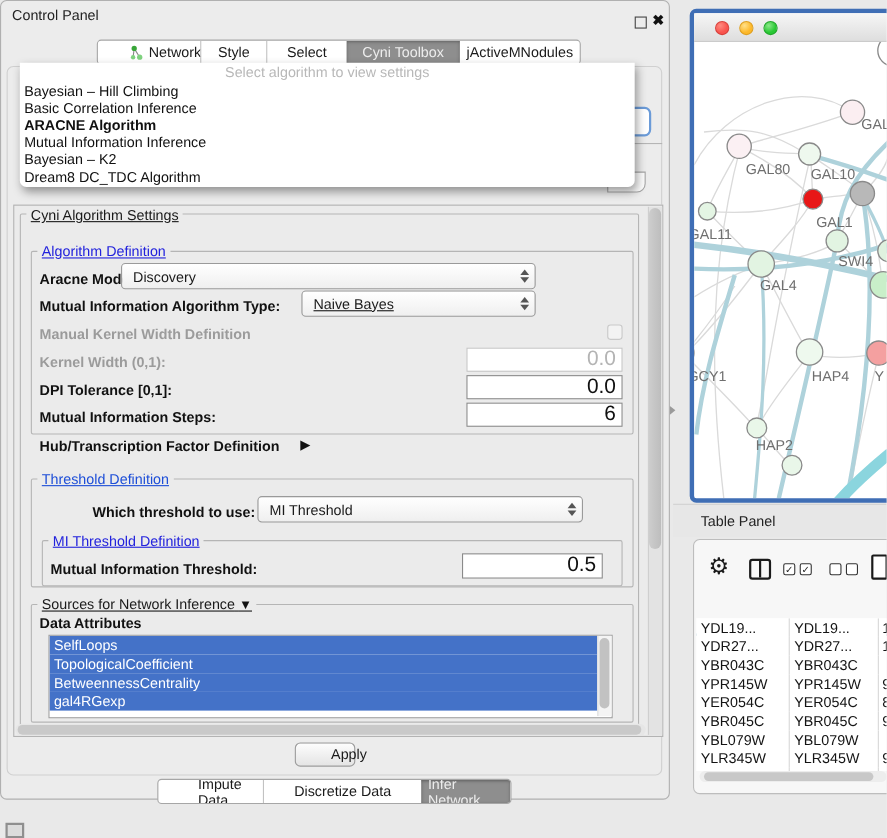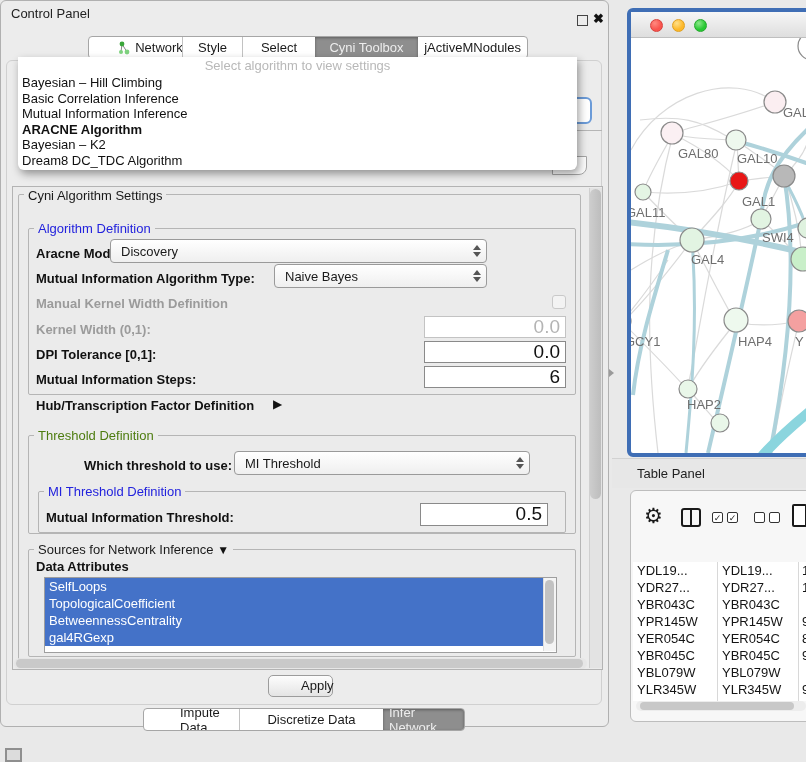--- a/index.html
+++ b/index.html
@@ -36,22 +36,22 @@
   .dd-header { height:18px; text-align:center; color:#b8b8b8; font-size:13px; line-height:17px; }
   .dd-item { height:15.6px; line-height:15.6px; padding-left:4px; font-size:13px; color:#111; white-space:nowrap; }
   .dd-item.bold { font-weight:bold; }
 
   
   .scrollpane { left:12px; top:186px; width:591px; height:484px; border:1px solid #b3b3b3; background:#ebebeb; }
   .vsb-track { left:589px; top:188px; width:13px; height:480px; background:#e3e3e3; border-left:1px solid #cfcfcf; }
   .vsb-thumb { left:590px; top:189px; width:11px; height:310px; background:linear-gradient(90deg,#cdcdcd,#bdbdbd); border-radius:6px; }
 
   .group { border:1px solid #b5b5b5; border-radius:2px; }
-  .legend { position:absolute; background:#ebebeb; padding:0 4px; font-size:13px; white-space:nowrap; }
-  .legend.blue { color:#2222dd; } .legend.green { color:#4d7c0f; }
+  .legend { position:absolute; background:#ebebeb; padding:0 4px; font-size:13px; white-space:nowrap;text-decoration:underline; }
+  .legend.blue { color:#2222dd; } .legend.green { color:#1d4ed8; }
 
   .lbl { position:absolute; font-weight:bold; font-size:13px; color:#111; white-space:nowrap; }
   .lbl.dis { color:#9b9b9b; }
 
   .combo { position:absolute; display:flex; align-items:center; border:1px solid #9a9a9a; border-radius:4px; background:linear-gradient(#ffffff,#efefef); font-size:13px; padding-left:10px; }
   .combo .cval { flex:1; }
   .combo .stepper { width:18px; display:flex; flex-direction:column; align-items:center; gap:2px; }
   .tri-up { width:0; height:0; border-left:4px solid transparent; border-right:4px solid transparent; border-bottom:5px solid #555; }
   .tri-dn { width:0; height:0; border-left:4px solid transparent; border-right:4px solid transparent; border-top:5px solid #555; }
 
@@ -63,21 +63,21 @@
   .hub-arrow, .src-arrow { font-size:12px; color:#111; }
 
   .attr-list { left:44px; top:577px; width:513px; height:76px; background:#fff; border:1px solid #9e9e9e; overflow:hidden; }
   .attr-item { height:17px; line-height:17px; width:498px; background:#4472c8; color:#fff; font-size:13px; padding-left:4px; white-space:nowrap; }
   .list-vsb { left:543px; top:578px; width:13px; height:73px; background:#f4f4f4; border-left:1px solid #ddd; }
   .list-thumb { left:545px; top:580px; width:9px; height:64px; background:#c2c2c2; border-radius:5px; }
 
   .hsb-track { left:14px; top:658px; width:573px; height:11px; background:#e6e6e6; border-radius:6px; }
   .hsb-thumb { left:16px; top:659px; width:567px; height:9px; background:#c9c9c9; border-radius:5px; }
 
-  .apply-btn { left:268px; top:675px; width:65px; height:22px; border:1px solid #9c9c9c; border-radius:5px; background:linear-gradient(#fdfdfd,#e4e4e4); font-size:13px; text-align:center; line-height:20px;padding-left:32px; }
+  .apply-btn { left:268px; top:675px; width:55px; height:22px; border:1px solid #9c9c9c; border-radius:5px; background:linear-gradient(#fdfdfd,#e4e4e4); font-size:13px; text-align:center; line-height:20px;padding-left:32px; }
 
   
   .net-window { left:627px; top:8px; width:186px; height:449px; border:4px solid #3f6eb5; border-radius:6px; background:#fff; }
   .net-titlebar { left:631px; top:12px; width:178px; height:26px; background:linear-gradient(#f6f6f6,#dedede); border-bottom:1px solid #bfbfbf; }
   .tl { position:absolute; width:13px; height:13px; border-radius:50%; top:7px; }
   .tl-red { left:19px; background:radial-gradient(circle at 35% 30%, #ff8a80, #f9544e 60%); border:1px solid #d8413c; }
   .tl-yellow { left:41px; background:radial-gradient(circle at 35% 30%, #ffe08a, #fdb829 60%); border:1px solid #dfa021; }
   .tl-green { left:63px; background:radial-gradient(circle at 35% 30%, #8ce88a, #28c833 60%); border:1px solid #23a82c; }
   .net-canvas { left:631px; top:38px; width:178px; height:415px; overflow:hidden; }
   .nlabel { font-family:"Liberation Sans",sans-serif; font-size:13px; fill:#6f6f6f; }
@@ -155,23 +155,23 @@
 <div class="abs frag-combo-corner"></div>
 
 <div class="abs dropdown">
   <div class="dd-header">Select algorithm to view settings</div>
   <div>
 
       <div class="dd-item">Bayesian – Hill Climbing</div>
 
       <div class="dd-item">Basic Correlation Inference</div>
 
+      <div class="dd-item bold">ARACNE Algorithm</div>
+
       <div class="dd-item">Mutual Information Inference</div>
-
-      <div class="dd-item bold">ARACNE Algorithm</div>
 
       <div class="dd-item">Bayesian – K2</div>
 
       <div class="dd-item">Dream8 DC_TDC Algorithm</div>
     </div>
 </div>
 
 <div class="abs scrollpane"></div>
 <div class="abs vsb-track"></div>
 <div class="abs vsb-thumb"></div>
@@ -185,21 +185,21 @@
 <span class="lbl" style="left:36px;top:246px;">Aracne Mode:</span>
 <div class="combo" style="left:110px;top:239px;width:377px;height:24px;">
   <span class="cval">Discovery</span>
   <span class="stepper">
       <span class="tri-up"></span>
       <span class="tri-dn"></span>
     </span>
 </div>
 
 <span class="lbl" style="left:36px;top:271px;">Mutual Information Algorithm Type:</span>
-<div class="combo" style="left:274px;top:264px;width:213px;height:24px;">
+<div class="combo" style="left:274px;top:264px;width:213px;height:24px;text-decoration:underline;">
   <span class="cval">Naive Bayes</span>
   <span class="stepper">
       <span class="tri-up"></span>
       <span class="tri-dn"></span>
     </span>
 </div>
 
 <span class="lbl dis" style="left:36px;top:296px;">Manual Kernel Width Definition</span>
 <div class="checkbox" style="left:552px;top:295px;"></div>
 

